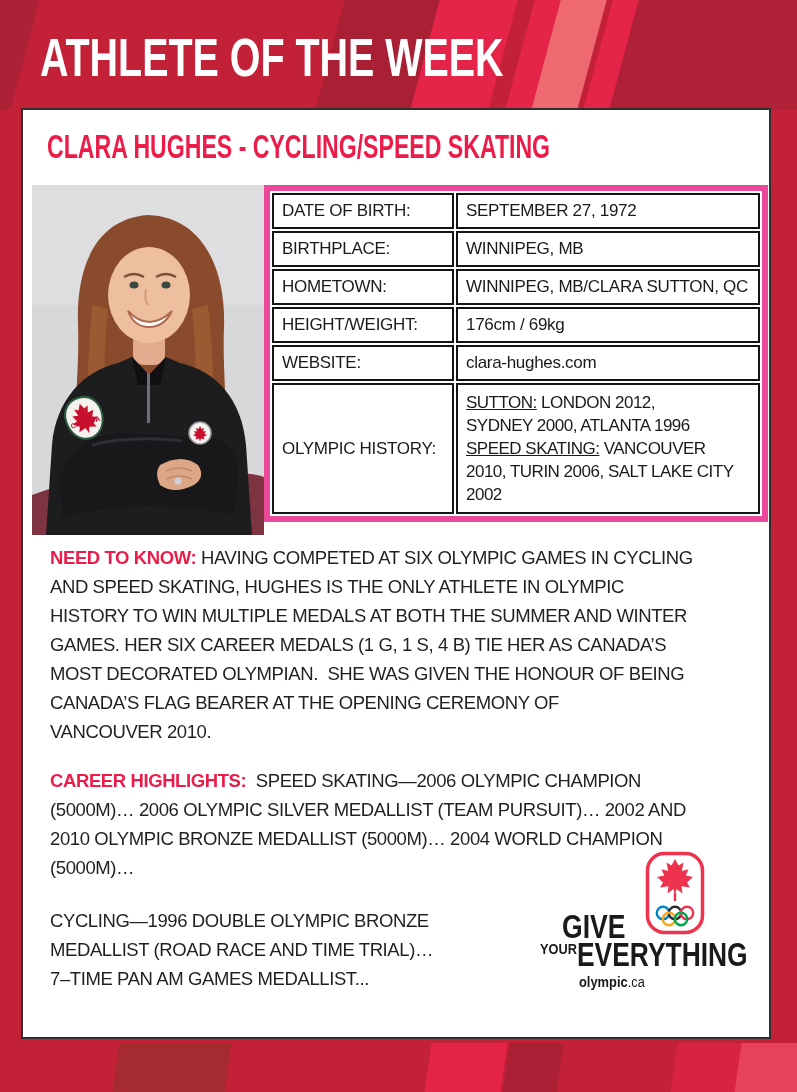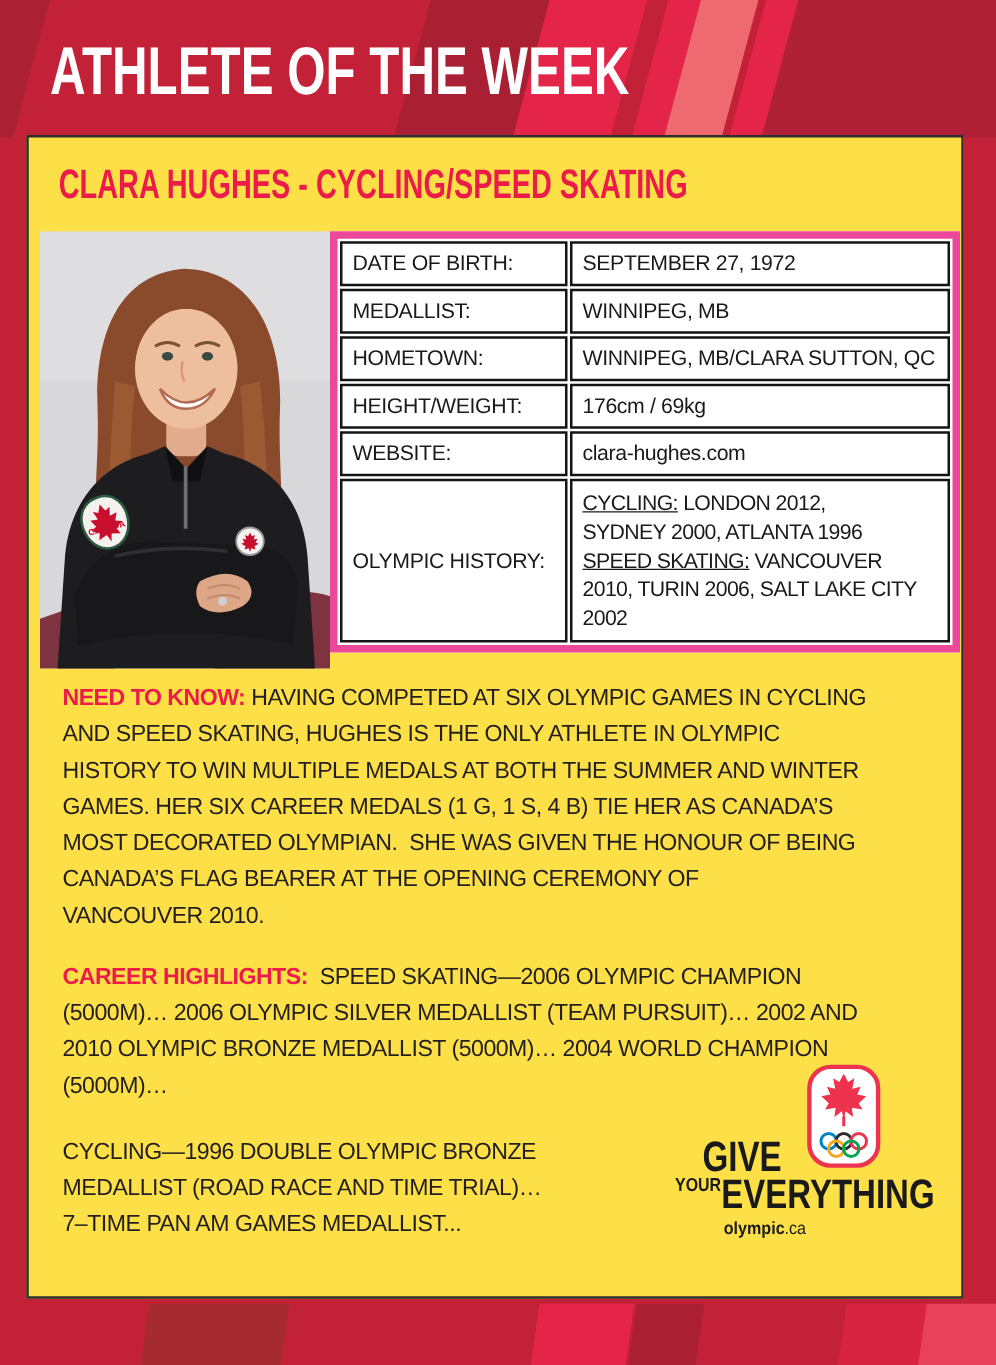--- a/index.html
+++ b/index.html
@@ -17,21 +17,21 @@
   .band-bottom .stripe{transform:skewX(-8deg);}
   
   .header-title{
     position:absolute;left:40px;top:26px;margin:0;
     color:#ffffff;font-size:54px;font-weight:bold;letter-spacing:0px;
     transform:scaleX(.73);transform-origin:left top;white-space:nowrap;
   }
   
   .panel{
     position:absolute;left:21px;top:108px;width:750px;height:931px;
-    background:#fde047;border:2px solid #2f2f2f;box-sizing:border-box;
+    background:#ffffff;border:2px solid #2f2f2f;box-sizing:border-box;
   }
   .athlete-title{
     position:absolute;left:24px;top:18px;margin:0;
     color:#ec1c4a;font-size:33px;font-weight:bold;white-space:nowrap;
     transform:scaleX(.70);transform-origin:left top;
   }
   
   .photo{position:absolute;left:9px;top:75px;width:232px;height:350px;overflow:hidden;}
   
   .info-table-wrap{position:absolute;left:241px;top:75px;width:504px;}
@@ -145,39 +145,39 @@
   </div>
 
   <div class="info-table-wrap">
     <table class="info">
       <tbody>
         <tr>
           <td class="lbl">DATE OF BIRTH:</td>
           <td>SEPTEMBER 27, 1972</td>
         </tr>
         <tr>
-          <td class="lbl">MEDALLIST:</td>
+          <td class="lbl">BIRTHPLACE:</td>
           <td>WINNIPEG, MB</td>
         </tr>
         <tr>
           <td class="lbl">HOMETOWN:</td>
           <td>WINNIPEG, MB/CLARA SUTTON, QC</td>
         </tr>
         <tr>
           <td class="lbl">HEIGHT/WEIGHT:</td>
           <td>176cm / 69kg</td>
         </tr>
         <tr>
           <td class="lbl">WEBSITE:</td>
           <td>clara-hughes.com</td>
         </tr>
         <tr>
           <td class="lbl" style="white-space:pre-line;">OLYMPIC HISTORY:</td>
           <td class="oly-val">
-            <span class="u">CYCLING:</span><span class="prewrap"> LONDON 2012,
+            <span class="u">SUTTON:</span><span class="prewrap"> LONDON 2012,
 SYDNEY 2000, ATLANTA 1996
 </span><span class="u">SPEED SKATING:</span><span class="prewrap"> VANCOUVER
 2010, TURIN 2006, SALT LAKE CITY
 2002</span>
           </td>
         </tr>
       </tbody>
     </table>
   </div>
 

